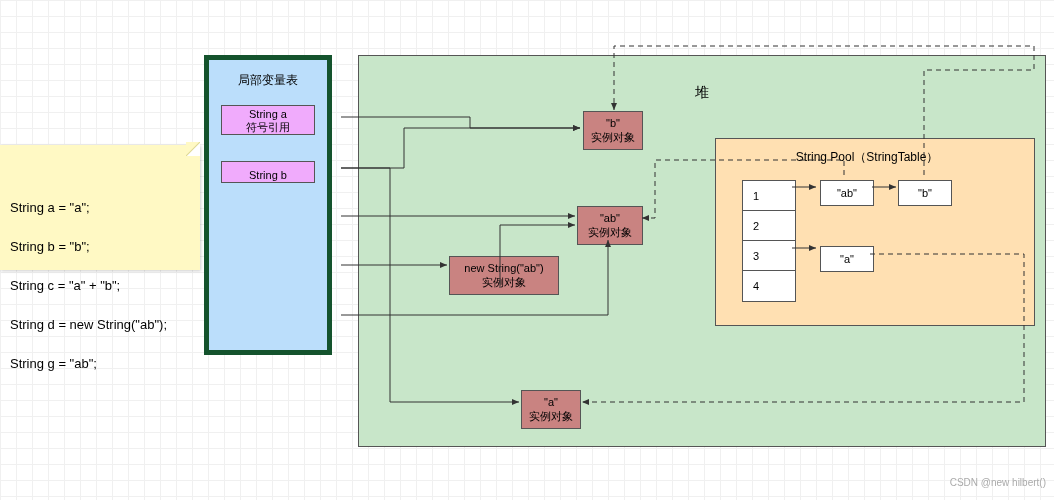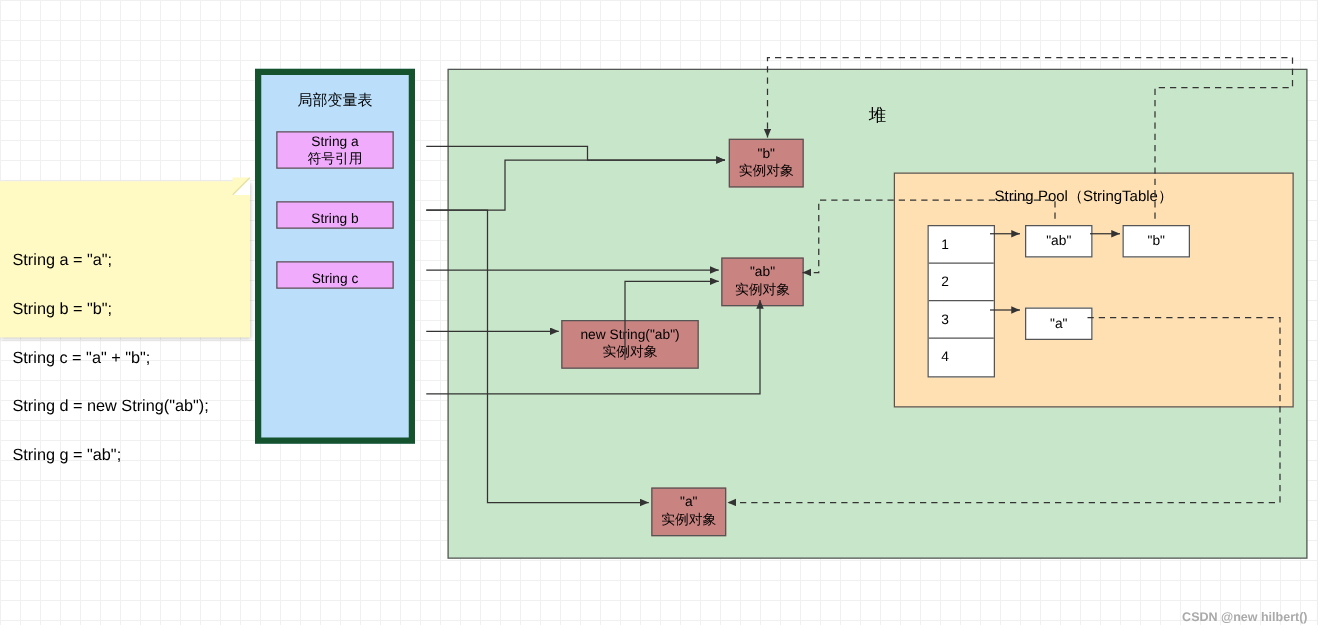--- a/index.html
+++ b/index.html
@@ -124,24 +124,23 @@
 }
 .pool-col { display: flex; flex-direction: column; gap: 40px; }
 svg.wires {
   position: absolute;
   left: 0; top: 0;
   width: 1054px; height: 500px;
   pointer-events: none;
 }
 .watermark {
   position: absolute;
-  right: 8px; bottom: 0;
+  right: 8px; bottom: 12px;
   font-size: 10px;
   color: #aaa;
-  font-weight: bold;
 }
 </style>
 </head>
 <body>
 
 <div class="note">
   <div class="note-corner"></div>
   <span>String a = "a";</span><br>
   <span>String b = "b";</span><br>
   <span>String c = "a" + "b";</span><br>
@@ -150,23 +149,20 @@
 </div>
 
 <div class="lvt">
   <div class="lvt-title">局部变量表</div>
   <div class="lvt-item">
       <span style="white-space:pre-line">String a
 符号引用</span>
     </div>
   <div class="lvt-item lvt-item-small">
       <span>String b</span>
-    </div>
-  <div class="lvt-item lvt-item-small">
-      <span>String c</span>
     </div>
 </div>
 
 <div class="heap">
   <div class="heap-title">堆</div>
   <div class="obj obj-b"><span style="white-space:pre-line">"b"
 实例对象</span></div>
   <div class="obj obj-ab"><span style="white-space:pre-line">"ab"
 实例对象</span></div>
   <div class="obj obj-newstr"><span style="white-space:pre-line">new String("ab")

